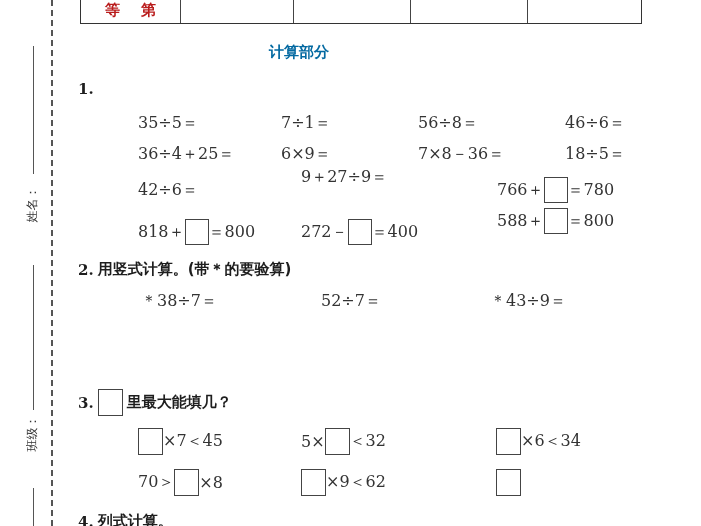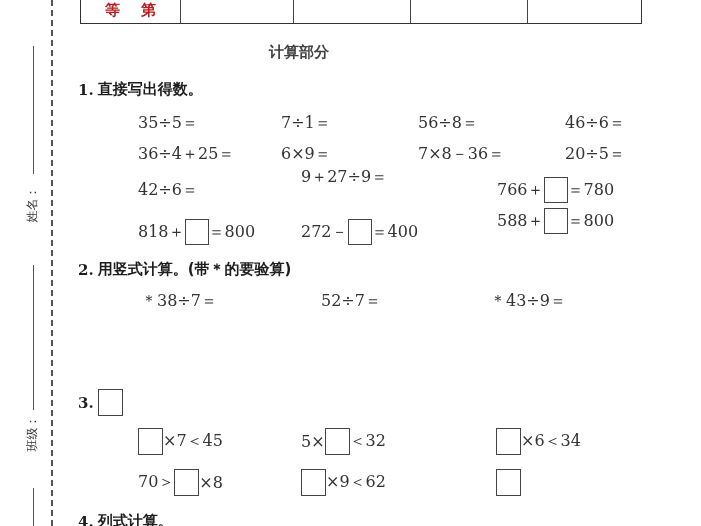--- a/index.html
+++ b/index.html
@@ -34,21 +34,21 @@
     .margin-line {
       position: absolute; left: 33px; border-left: 1.5px solid #555;
     }
     .margin-label {
       position: absolute; left: 14px;
       font-family: "DejaVu Sans", sans-serif; font-size: 12px; color: #333;
       transform: rotate(-90deg); transform-origin: center; white-space: nowrap;
     }
     .section-title {
       position: absolute; left: 0; width: 578px; text-align: center; top: 43px;
-      font-family: "DejaVu Sans", sans-serif; font-weight: bold; font-size: 15px; color: #404040;
+      font-family: "DejaVu Sans", sans-serif; font-weight: bold; font-size: 15px; color: #0369a1;
       padding-left: 20px; box-sizing: border-box;
     }
     .q-title {
       position: absolute;
       font-family: "DejaVu Sans", sans-serif; font-weight: bold; font-size: 15px; color: #1e1e1e;
       white-space: nowrap; display: flex; align-items: center;
     }
     .q-title .num { font-family: "DejaVu Serif", serif; margin-right: 4px; }
     .expr {
       position: absolute; font-size: 16px; white-space: nowrap; color: #333;
@@ -77,32 +77,31 @@
 <div class="margin-line" style="top:46px;height:128px"></div>
 <div class="margin-label" style="top:196px">姓名：</div>
 <div class="margin-line" style="top:265px;height:145px"></div>
 <div class="margin-label" style="top:425px">班级：</div>
 <div class="margin-line" style="top:488px;height:38px"></div>
 
 <div class="section-title">计算部分</div>
 
 <div class="q-title" style="left:78px;top:80px">
   <span class="num">1.</span>
-  <span>直接写出得数。</span>
 </div>
 
 <div class="expr" style="left:97px;top:110px">35÷5＝</div>
 <div class="expr" style="left:240px;top:110px">7÷1＝</div>
 <div class="expr" style="left:377px;top:110px">56÷8＝</div>
 <div class="expr" style="left:524px;top:110px">46÷6＝</div>
 
 <div class="expr" style="left:97px;top:141px">36÷4＋25＝</div>
 <div class="expr" style="left:240px;top:141px">6×9＝</div>
 <div class="expr" style="left:377px;top:141px">7×8－36＝</div>
-<div class="expr" style="left:524px;top:141px">20÷5＝</div>
+<div class="expr" style="left:524px;top:141px">18÷5＝</div>
 
 <div class="expr" style="left:97px;top:177px">42÷6＝</div>
 <div class="expr" style="left:260px;top:164px">9＋27÷9＝</div>
 <div class="expr" style="left:456px;top:177px">
   <span>766＋</span>
   <span class="box"></span>
   <span>＝780</span>
 </div>
 
 <div class="expr" style="left:97px;top:219px">
@@ -125,20 +124,21 @@
   <span class="num">2.</span>
   <span>用竖式计算。(带＊的要验算)</span>
 </div>
 <div class="expr" style="left:100px;top:288px">＊38÷7＝</div>
 <div class="expr" style="left:280px;top:288px">52÷7＝</div>
 <div class="expr" style="left:449px;top:288px">＊43÷9＝</div>
 
 <div class="q-title" style="left:78px;top:389px">
   <span class="num">3.</span>
   <span class="box small" style="margin-right:4px"></span>
+  <span>里最大能填几？</span>
 </div>
 
 <div class="expr" style="left:97px;top:428px">
   <span></span>
   <span class="box small"></span>
   <span>×7＜45</span>
 </div>
 <div class="expr" style="left:260px;top:428px">
   <span>5×</span>
   <span class="box small"></span>

